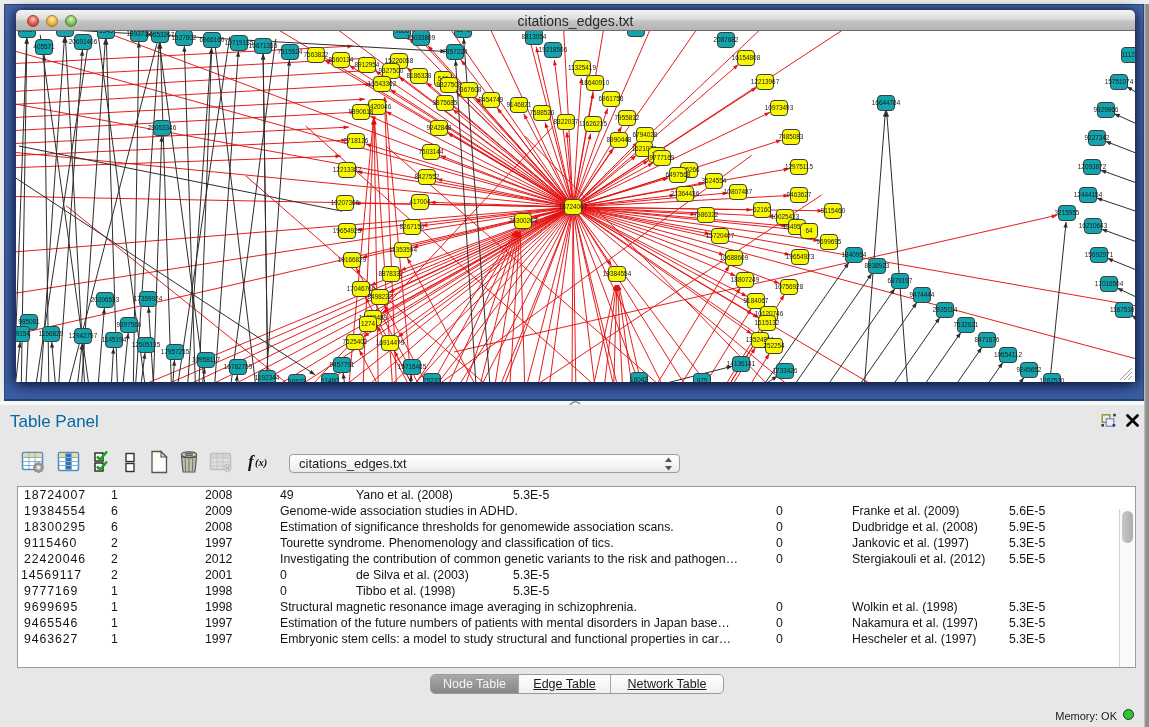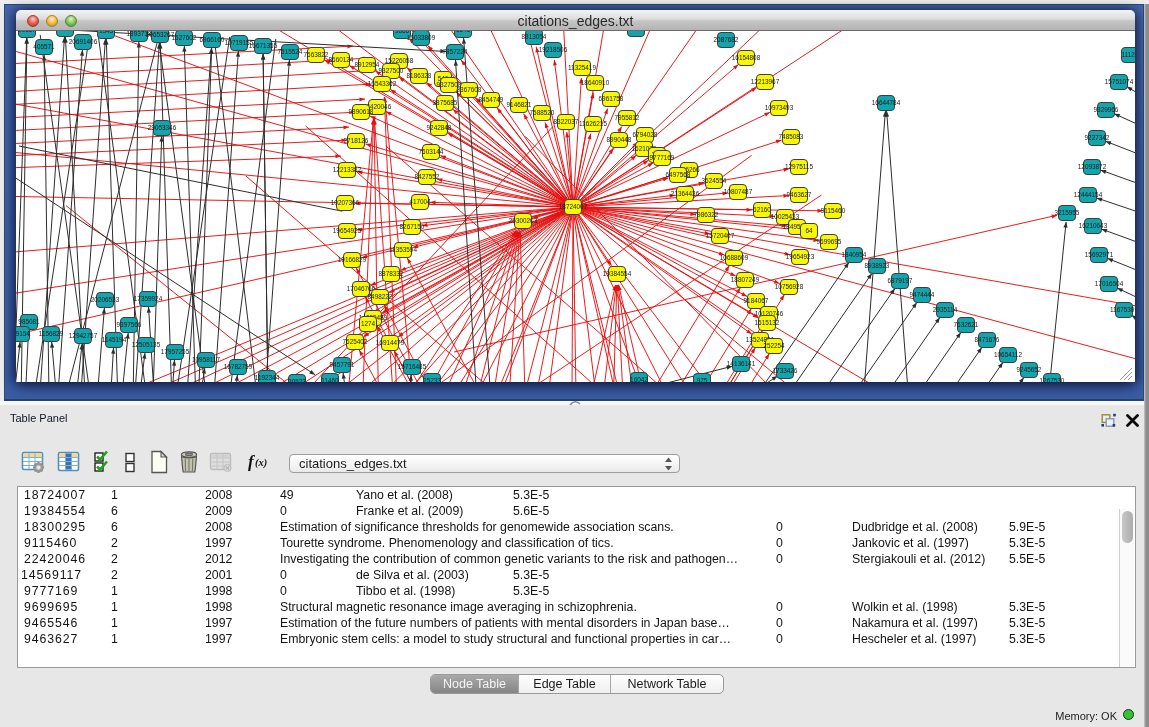--- a/index.html
+++ b/index.html
@@ -20,21 +20,21 @@
 .tl.y { left:30px; background:radial-gradient(circle at 50% 32%,#ffeec2,#f2b43f 55%,#b87e1e);
   border:0.5px solid #a8801f; }
 .tl.g { left:49px; background:radial-gradient(circle at 50% 32%,#ddf3c4,#7fc055 55%,#47862c);
   border:0.5px solid #4e8a33; }
 .wtitle { position:absolute; top:2.5px; width:100%; text-align:center; font-size:14px;
   color:#2a2a2a; }
 .canvas { position:absolute; left:0; top:21px; width:1119px; height:351px; background:#fff;
   overflow:hidden; }
 .tpanel { position:absolute; left:0; top:405px; width:1149px; height:322px; background:#e7e7e7; }
 .tphead { position:absolute; left:0; top:0px; width:100%; height:26px; }
-.tptitle { position:absolute; left:10px; top:7px; font-size:11px; color:#0f172a; }
+.tptitle { position:absolute; left:10px; top:7px; font-size:17px; color:#0369a1; }
 .tpicons { position:absolute; right:10px; top:8px; display:flex; gap:10px; align-items:center; }
 .toolbar { position:absolute; left:18px; top:44px; height:26px; display:flex; align-items:center; }
 .tbtn { display:flex; align-items:center; justify-content:center; }
 .combo { position:absolute; left:289px; top:49px; width:391px; height:19px;
   background:linear-gradient(180deg,#ffffff,#f2f2f2 70%,#e8e8e8); border:1px solid #9d9d9d;
   border-radius:4px; font-size:13px; color:#1c1c1c; padding-left:9px; line-height:17px; }
 .combo .st { position:absolute; right:6px; top:2px; }
 .tablewrap { position:absolute; left:17px; top:81px; width:1119px; height:182px;
   background:#fff; border:1px solid #9b9b9b; }
 .thead { display:flex; height:21px; border-bottom:1px solid #777; }
@@ -47,21 +47,21 @@
 .dc.c0 { letter-spacing:0.9px; }
 .vscroll { position:absolute; right:1px; top:22px; width:15px; height:158px; background:#fafafa;
   border-left:1px solid #d0d0d0; }
 .thumb { position:absolute; left:2px; top:2px; width:11px; height:32px; border-radius:6px;
   background:linear-gradient(90deg,#c8c8c8,#adadad); }
 .tabs { position:absolute; left:430px; top:269px; height:20px; display:flex;
   border:1px solid #9a9a9a; border-radius:5px; overflow:hidden;
   background:linear-gradient(180deg,#ffffff,#efefef); }
 .tab { font-size:12.5px; color:#1a1a1a; display:flex; align-items:center; justify-content:center; }
 .tab.sel { background:linear-gradient(180deg,#a9a9a9,#858585); color:#f5f5f5; }
-.tab + .tab { border-left:1px solid #a5a5a5; }
+.tab + .tab { border-left:1px solid #a5a5a5;text-decoration:underline; }
 .mem { position:absolute; right:32px; top:305px; font-size:11px; color:#222; }
 .memdot { position:absolute; right:15px; top:304px; width:11px; height:11px; border-radius:50%;
   background:#2fc72f; border:1.5px solid #2a2a2a; }
 </style></head>
 <body>
 <div class="desktop"></div>
 <div class="vsbar"></div>
 <div class="win">
   <div class="titlebar">
     <div class="wtitle">citations_edges.txt</div>
@@ -1214,20 +1214,21 @@
         <div class="dc" style="width:95px;padding-left:7px">1</div>
         <div class="dc" style="width:76px;padding-left:6px">2008</div>
         <div class="dc" style="width:74px;padding-left:5px">49</div>
         <div class="dc" style="width:157px;padding-left:7px">Yano et al. (2008)</div>
         <div class="dc" style="width:92px;padding-left:7px">5.3E‑5</div>
       </div>
       <div class="dr">
         <div class="dc c0" style="width:86px;padding-left:6px">19384554</div>
         <div class="dc" style="width:95px;padding-left:7px">6</div>
         <div class="dc" style="width:76px;padding-left:6px">2009</div>
+        <div class="dc" style="width:496px;padding-left:5px">Genome‑wide association studies in ADHD.</div>
         <div class="dc" style="width:74px;padding-left:5px">0</div>
         <div class="dc" style="width:157px;padding-left:7px">Franke et al. (2009)</div>
         <div class="dc" style="width:92px;padding-left:7px">5.6E‑5</div>
       </div>
       <div class="dr">
         <div class="dc c0" style="width:86px;padding-left:6px">18300295</div>
         <div class="dc" style="width:95px;padding-left:7px">6</div>
         <div class="dc" style="width:76px;padding-left:6px">2008</div>
         <div class="dc" style="width:496px;padding-left:5px">Estimation of significance thresholds for genomewide association scans.</div>
         <div class="dc" style="width:74px;padding-left:5px">0</div>

